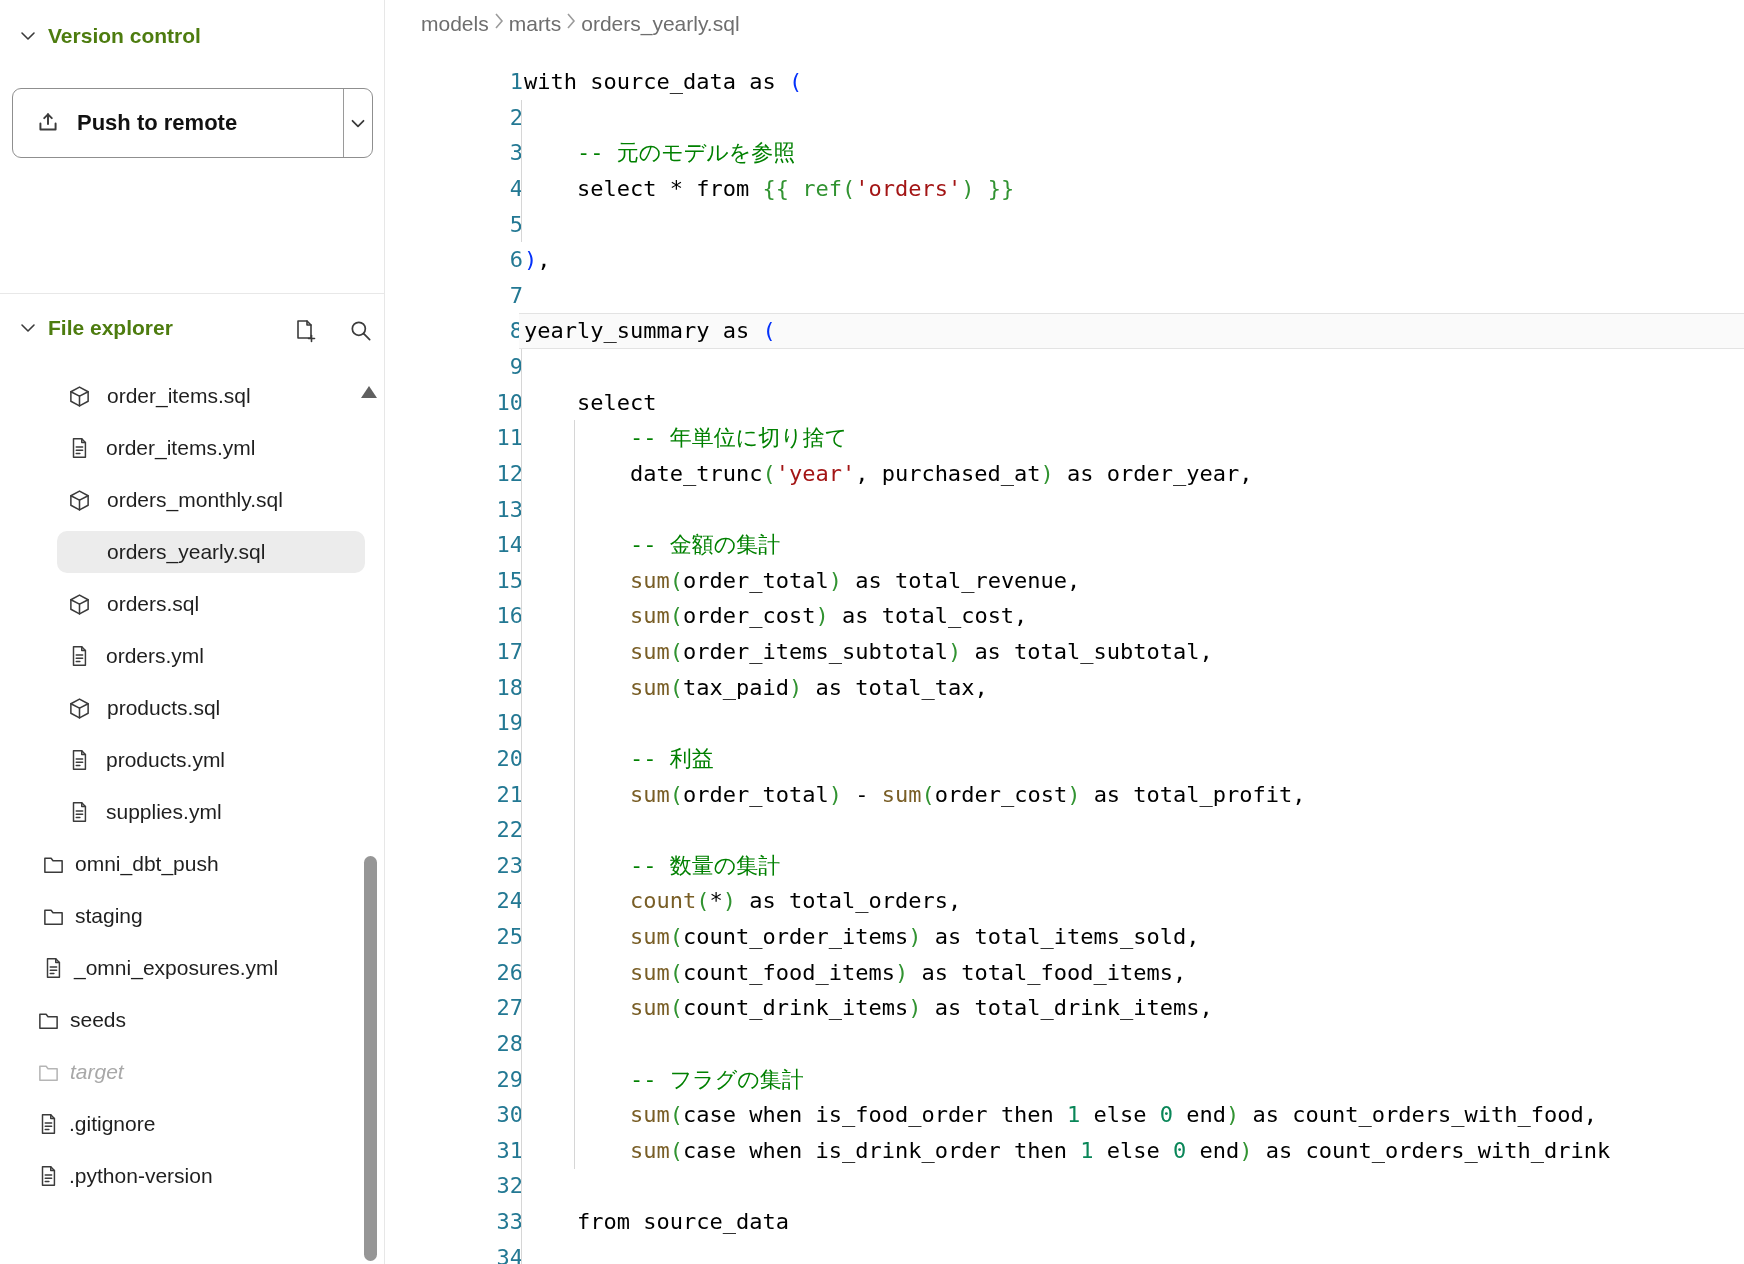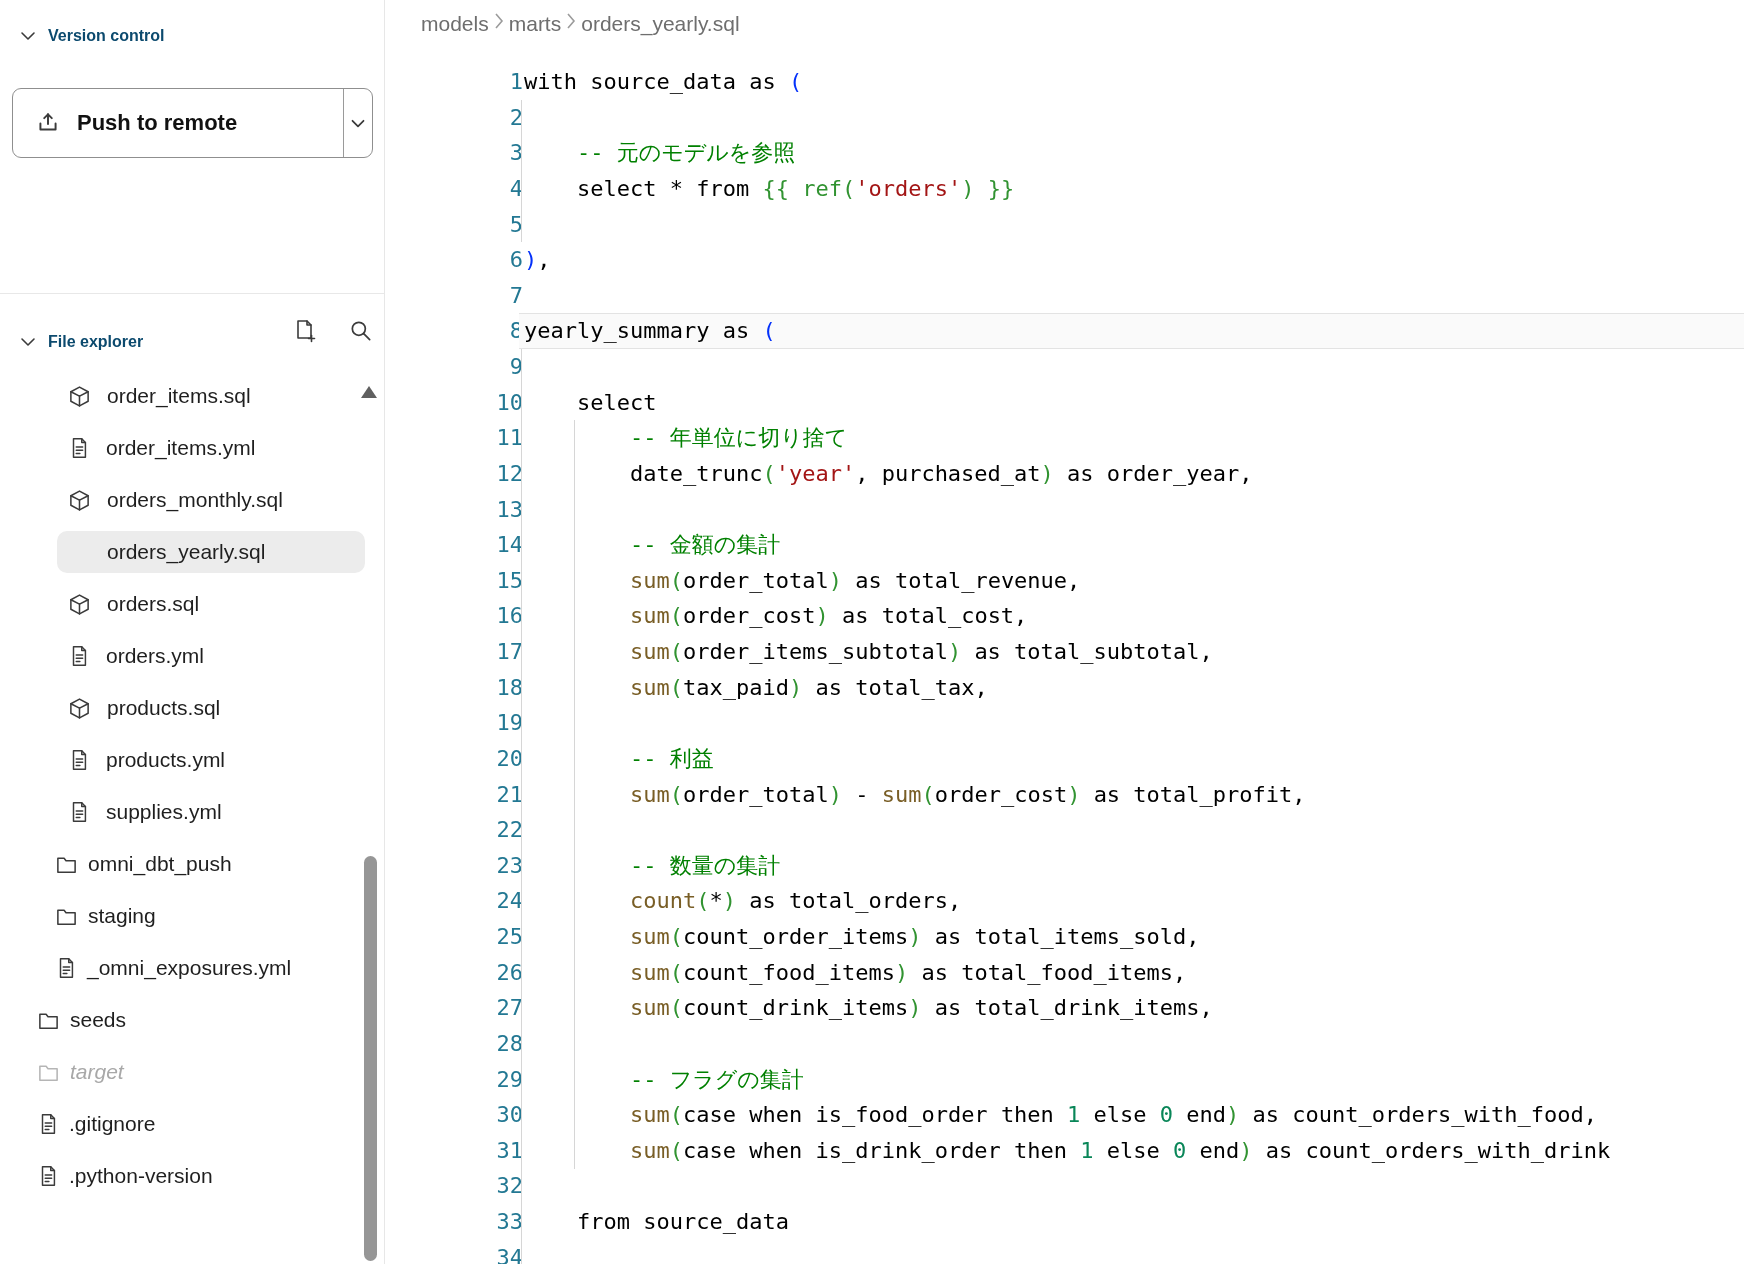--- a/index.html
+++ b/index.html
@@ -3,41 +3,41 @@
 <meta charset="utf-8">
 <style>
   html,body{margin:0;padding:0;background:#ffffff;}
   .screen{position:relative;width:1744px;height:1264px;overflow:hidden;background:#ffffff;
           font-family:"Liberation Sans",sans-serif;color:#1c1c1c;}
 
   
   .sidebar{position:absolute;left:0;top:0;width:384px;height:1264px;background:#ffffff;
            border-right:1px solid #e7e7e7;}
   .section-header{position:absolute;left:0;display:flex;align-items:center;gap:10px;height:32px;cursor:pointer;}
-  .section-header .title{font-size:16px;font-weight:bold;color:#0c4a6e;}
+  .section-header .title{font-size:21px;font-weight:bold;color:#4d7c0f;}
   .vc-header{top:20px;left:18px;}
-  .fe-header{top:326px;left:18px;}
+  .fe-header{top:312px;left:18px;}
   .icon{display:inline-flex;align-items:center;justify-content:center;}
   .sidebar-divider{position:absolute;left:0;top:293px;width:384px;height:1px;background:#e8e8e8;}
 
   .push-btn{position:absolute;left:12px;top:88px;width:361px;height:70px;background:#fff;
             border:1.5px solid #8f8f8f;border-radius:9px;display:flex;align-items:stretch;box-sizing:border-box;}
   .push-main{flex:0 0 308px;display:flex;align-items:center;gap:16px;padding-left:22px;cursor:pointer;text-align:center;}
   .push-main .lbl{font-size:22px;font-weight:600;color:#111;}
   .push-split{width:1px;background:#9a9a9a;margin:0;}
   .push-caret{flex:1;display:flex;align-items:center;justify-content:center;cursor:pointer;}
 
   .fe-actions{position:absolute;top:316px;left:290px;display:flex;gap:26px;}
   .fe-actions .abtn{width:30px;height:30px;display:flex;align-items:center;justify-content:center;cursor:pointer;}
 
   .file-list{position:absolute;left:0;top:370px;width:384px;}
   .file-row{position:relative;height:52px;display:flex;align-items:center;cursor:pointer;}
   .file-row .fname{margin-left:10px;font-size:21px;color:#1f1f1f;position:relative;z-index:1;white-space:nowrap;}
   .file-row.lvl3{padding-left:68px;gap:6px;}
-  .file-row.lvl2{padding-left:55px;}
+  .file-row.lvl2{padding-left:42px;}
   .file-row.lvl1{padding-left:37px;}
   .file-row.selected::before{content:"";position:absolute;left:57px;right:19px;top:5px;bottom:5px;
                              background:#ececec;border-radius:10px;}
   .file-row.dimmed .fname{color:#a8a8a8;font-style:italic;}
   .file-row.dimmed svg{stroke:#b5b5b5;}
 
   .scroll-up{position:absolute;left:361px;top:386px;width:0;height:0;
              border-left:8px solid transparent;border-right:8px solid transparent;
              border-bottom:12px solid #606060;cursor:pointer;}
   .scroll-thumb{position:absolute;left:364px;top:856px;width:13px;height:405px;background:#969696;

